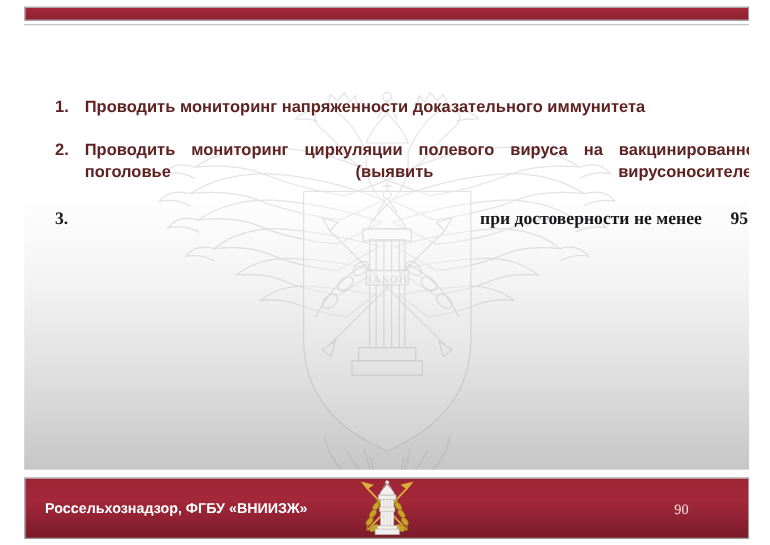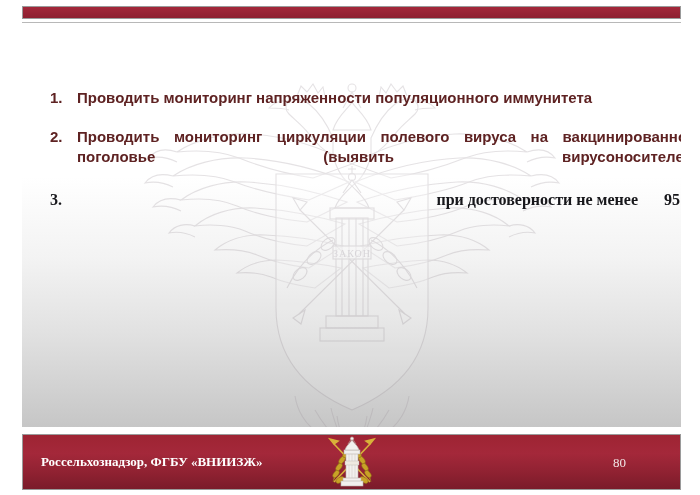--- a/index.html
+++ b/index.html
@@ -157,21 +157,21 @@
     width: 659px;
     height: 56px;
     background: linear-gradient(to bottom, #9E2433 0%, #a4283a 34%, #8e2131 72%, #7a1b2a 100%);
     border: 1px solid #9a9a9a;
     box-sizing: border-box;
   }
   .footer-text {
     position: absolute;
     left: 18px;
     top: 19px;
-    font-family: Liberation Serif, serif;
+    font-family: Liberation Sans, sans-serif;
     font-size: 13px;
     font-weight: bold;
     color: #ffffff;
     white-space: nowrap;
   }
   .page-number {
     position: absolute;
     right: 54px;
     top: 20px;
     font-family: "Liberation Serif", "DejaVu Serif", serif;
@@ -279,21 +279,21 @@
           <path d="M206 366 C 210 372, 212 376, 215 380 C 218 376, 220 372, 224 366"></path>
         </g>
         <text x="215" y="179" text-anchor="middle" font-family="Liberation Serif, serif" font-size="10" fill="#8d8390" opacity="0.9" letter-spacing="1">ЗАКОН</text>
       </svg>
     </div>
 
     <div class="bullet-list">
 
       <div class="bullet-item item-1">
         <span class="bullet-num">1.</span>
-        <span class="bullet-text">Проводить мониторинг напряженности популяционного иммунитета</span>
+        <span class="bullet-text">Проводить мониторинг напряженности доказательного иммунитета</span>
       </div>
 
       <div class="bullet-item item-2">
         <span class="bullet-num">2.</span>
         <span class="bullet-text">Проводить мониторинг циркуляции полевого вируса на вакцинированном поголовье (выявить вирусоносителей)</span>
       </div>
 
       <div class="bullet-item item-3">
         <span class="bullet-num">3.</span>
         <span class="bullet-text">
@@ -345,16 +345,16 @@
         </g>
 
         <rect x="24" y="25" width="14" height="4" fill="#efe9e1" stroke="#b9b2ab" stroke-width="0.4"></rect>
 
         <path d="M24 14 C 25 10, 29 7, 31 4 C 33 7, 37 10, 38 14 Z" fill="#f2f0ee" stroke="#b9b2ab" stroke-width="0.6"></path>
         <path d="M27 8 L 31 2 L 35 8" fill="none" stroke="#b9b2ab" stroke-width="0.6"></path>
         <circle cx="31" cy="2.5" r="1.6" fill="#f2f0ee" stroke="#b9b2ab" stroke-width="0.5"></circle>
       </svg>
     </div>
 
-    <span class="page-number">80</span>
+    <span class="page-number">90</span>
   </div>
 
 </div>
 
 </body></html>

